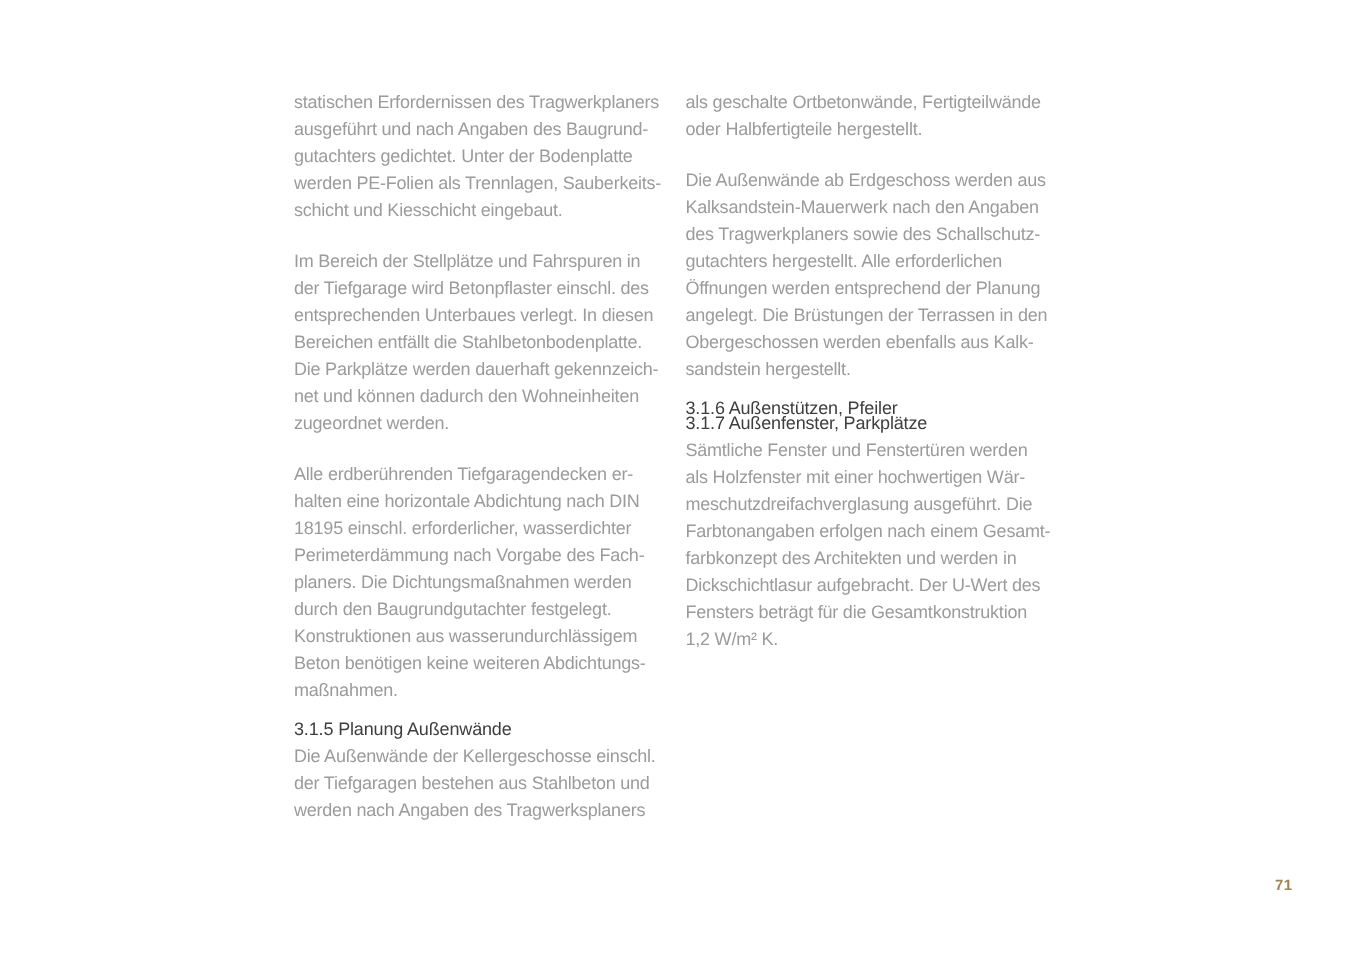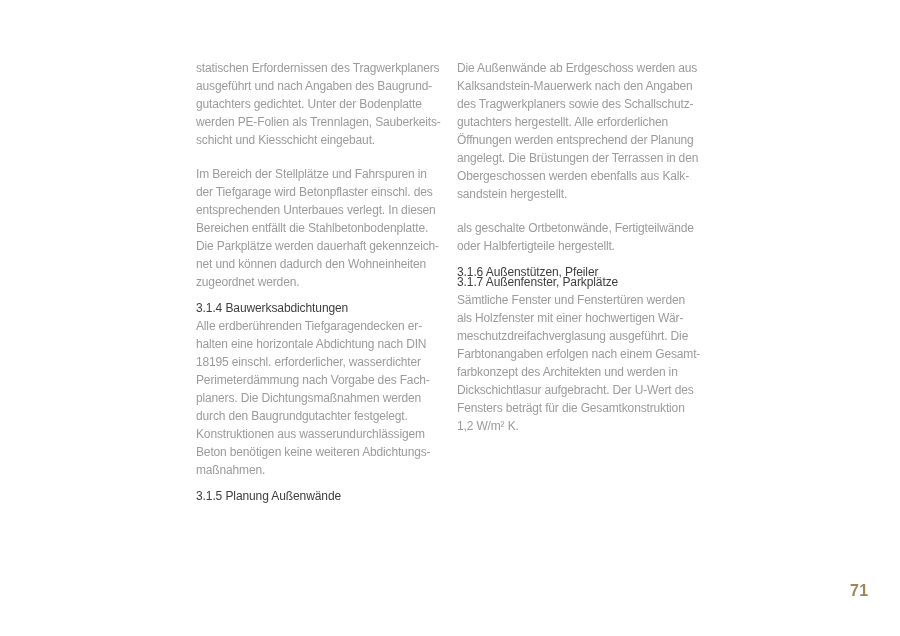--- a/index.html
+++ b/index.html
@@ -37,21 +37,21 @@
     font-size: 12px;
     line-height: 18px;
     font-weight: normal;
     color: #3e3e3e;
     letter-spacing: -0.1px;
   }
   .page-number {
     position: absolute;
     left: 815px;
     top: 585px;
-    font-size: 16px;
+    font-size: 10px;
     line-height: 12px;
     font-weight: bold;
     color: #a28455;
     letter-spacing: 0.3px;
   }
 </style>
 </head>
 <body>
 
 <div class="page">
@@ -62,44 +62,46 @@
 gutachters gedichtet. Unter der Bodenplatte
 werden PE-Folien als Trennlagen, Sauberkeits-
 schicht und Kiesschicht eingebaut.</p>
     <p class="para">Im Bereich der Stellplätze und Fahrspuren in
 der Tiefgarage wird Betonpflaster einschl. des
 entsprechenden Unterbaues verlegt. In diesen
 Bereichen entfällt die Stahlbetonbodenplatte.
 Die Parkplätze werden dauerhaft gekennzeich-
 net und können dadurch den Wohneinheiten
 zugeordnet werden.</p>
-    <h3 class="heading">3.1.4 Bauwerksabdichtungen</h3>
     <p class="para">Alle erdberührenden Tiefgaragendecken er-
 halten eine horizontale Abdichtung nach DIN
 18195 einschl. erforderlicher, wasserdichter
 Perimeterdämmung nach Vorgabe des Fach-
 planers. Die Dichtungsmaßnahmen werden
 durch den Baugrundgutachter festgelegt.
 Konstruktionen aus wasserundurchlässigem
 Beton benötigen keine weiteren Abdichtungs-
 maßnahmen.</p>
     <h3 class="heading">3.1.5 Planung Außenwände</h3>
+    <p class="para">Die Außenwände der Kellergeschosse einschl.
+der Tiefgaragen bestehen aus Stahlbeton und
+werden nach Angaben des Tragwerksplaners</p>
   </div>
 
   <div class="col col-right">
+    <p class="para">als geschalte Ortbetonwände, Fertigteilwände
+oder Halbfertigteile hergestellt.</p>
     <p class="para">Die Außenwände ab Erdgeschoss werden aus
 Kalksandstein-Mauerwerk nach den Angaben
 des Tragwerkplaners sowie des Schallschutz-
 gutachters hergestellt. Alle erforderlichen
 Öffnungen werden entsprechend der Planung
 angelegt. Die Brüstungen der Terrassen in den
 Obergeschossen werden ebenfalls aus Kalk-
 sandstein hergestellt.</p>
-    <p class="para">als geschalte Ortbetonwände, Fertigteilwände
-oder Halbfertigteile hergestellt.</p>
     <h3 class="heading">3.1.6 Außenstützen, Pfeiler</h3>
     <h3 class="heading">3.1.7 Außenfenster, Parkplätze</h3>
     <p class="para">Sämtliche Fenster und Fenstertüren werden
 als Holzfenster mit einer hochwertigen Wär-
 meschutzdreifachverglasung ausgeführt. Die
 Farbtonangaben erfolgen nach einem Gesamt-
 farbkonzept des Architekten und werden in
 Dickschichtlasur aufgebracht. Der U-Wert des
 Fensters beträgt für die Gesamtkonstruktion
 1,2 W/m² K.</p>

